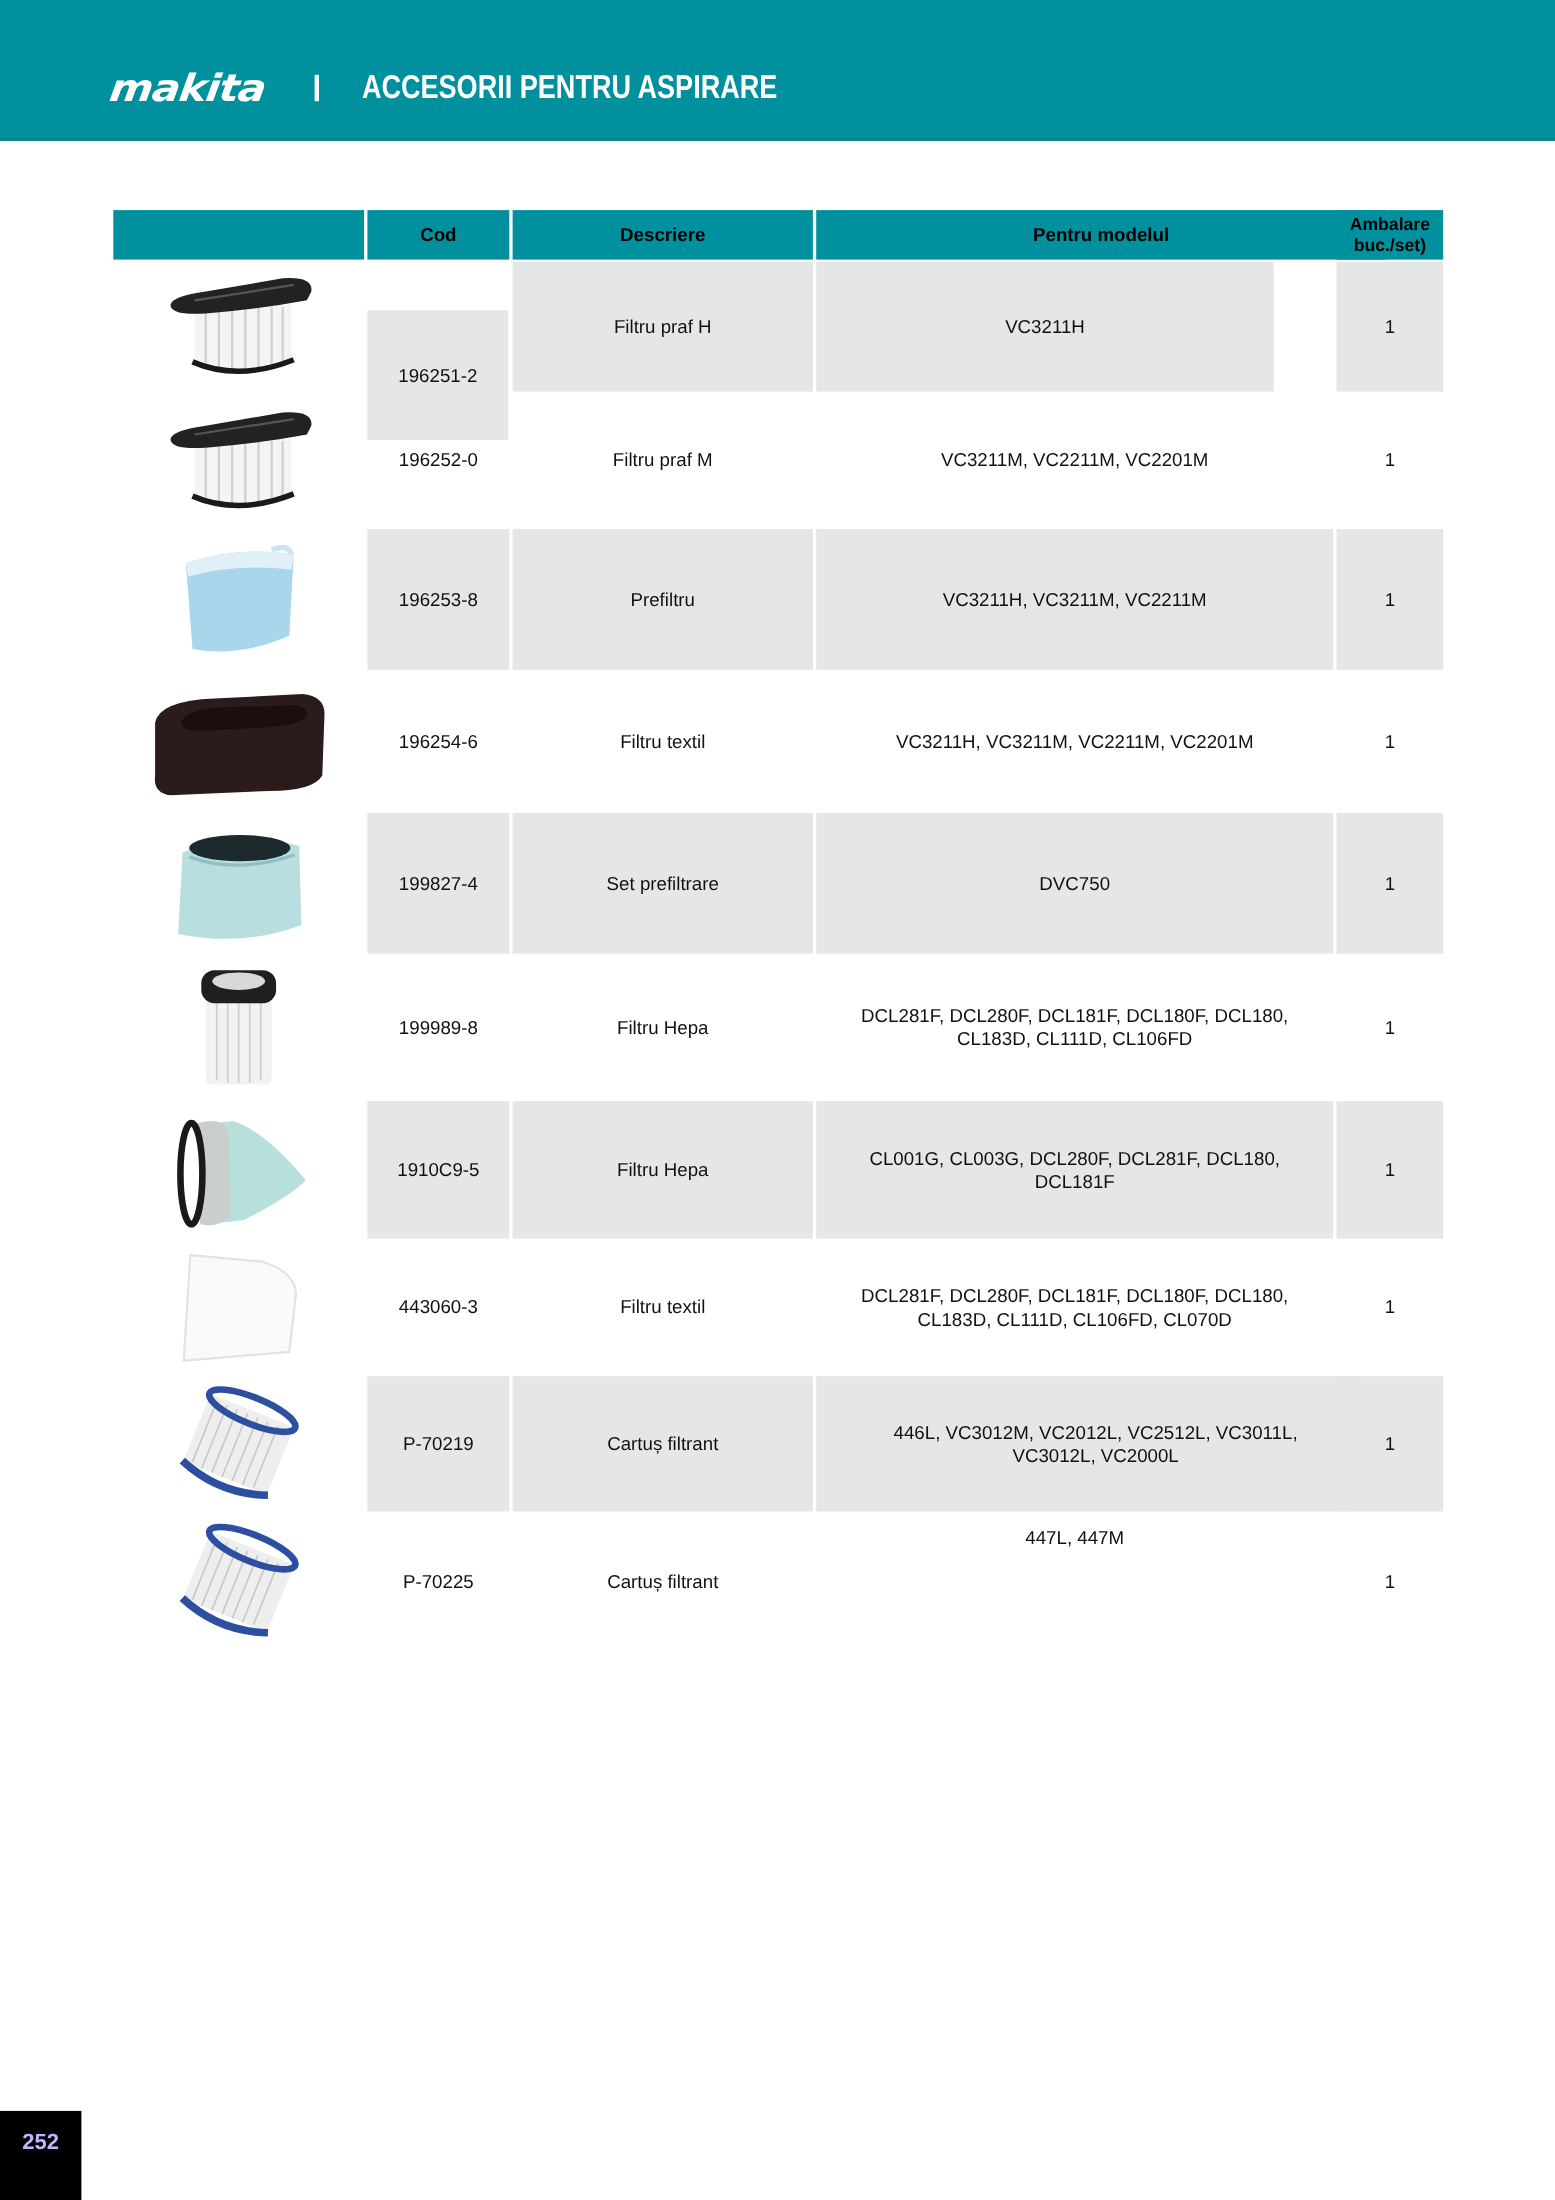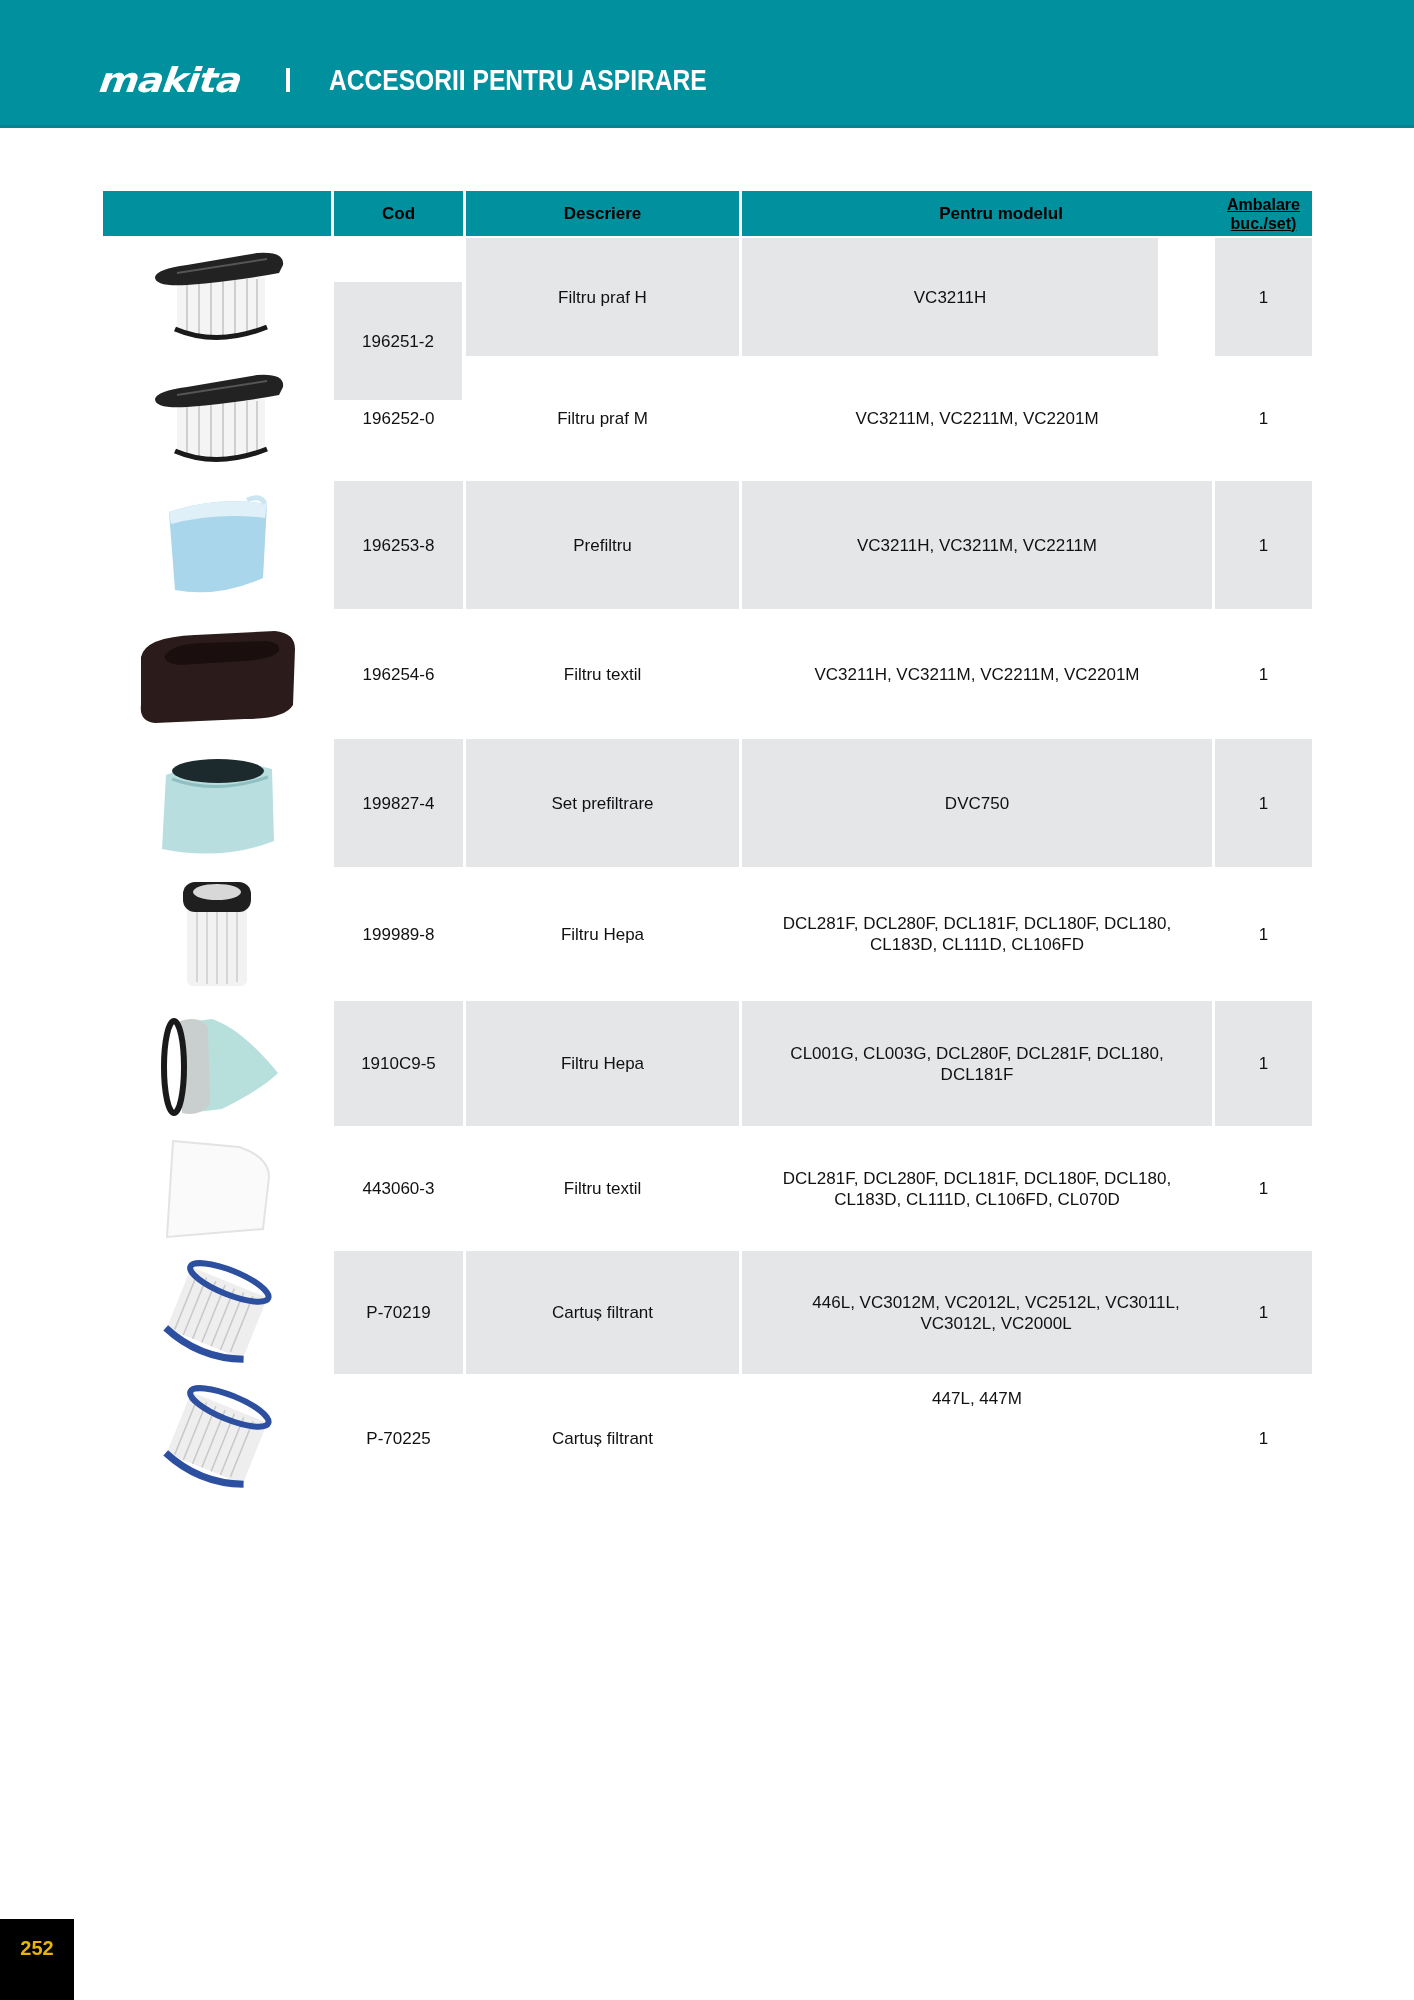--- a/index.html
+++ b/index.html
@@ -42,40 +42,40 @@
   .cell {
     position: absolute;
     display: flex; align-items: center; justify-content: center; text-align: center;
     font-size: 17px; color: #111; line-height: 21px;
   }
   .cell.gray { background: #e5e6e8; }
   .imgcell { position: absolute; display: flex; align-items: center; justify-content: center; }
   .imgcell svg { display: block; }
   .pagebox {
     position: absolute; left: 0; top: 1919px; width: 74px; height: 81px; background: #000;
-    color: #eab308; font-weight: bold; font-size: 20px;
+    color: #c4b5fd; font-weight: bold; font-size: 20px;
     display: flex; justify-content: center; padding-top: 18px; box-sizing: border-box;
   }
 </style>
 </head>
 <body>
 
 <div class="topbar">
   <div class="logo">makita</div>
   <div class="sep"></div>
   <div class="title">ACCESORII PENTRU ASPIRARE</div>
 </div>
 
 <div class="table">
 
   <div class="hcell" style="left:103px;width:228px;"></div>
   <div class="hcell" style="left:334px;width:129px;">Cod</div>
   <div class="hcell" style="left:466px;width:273px;">Descriere</div>
   <div class="hcell" style="left:742px;width:518px;">Pentru modelul</div>
-  <div class="hcell small" style="left:1215px;width:97px;flex-direction:column;text-decoration:underline;">
+  <div class="hcell small" style="left:1215px;width:97px;flex-direction:column;">
     <span>Ambalare</span>
     <span>buc./set)</span>
   </div>
 
   <div>
     <div class="imgcell" style="left:103px;top:238px;width:228px;height:118px;">
       <svg width="140" height="100" viewBox="0 0 140 100">
         <path d="M30 30 L30 80 Q70 96 118 78 L118 30 Z" fill="#f4f4f4"></path>
         <g stroke="#cfcfcf" stroke-width="2">
             <line x1="40" y1="32" x2="40" y2="84"></line>

